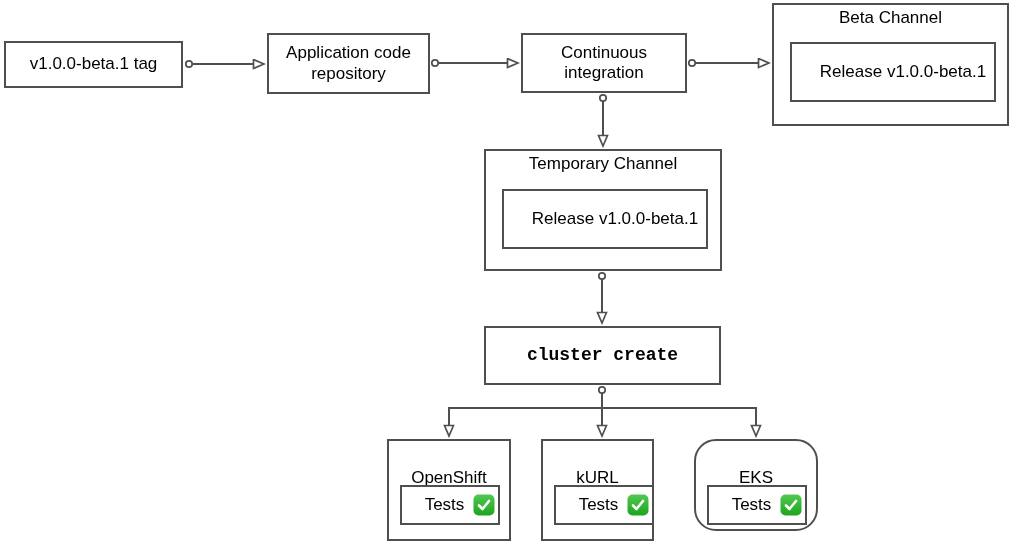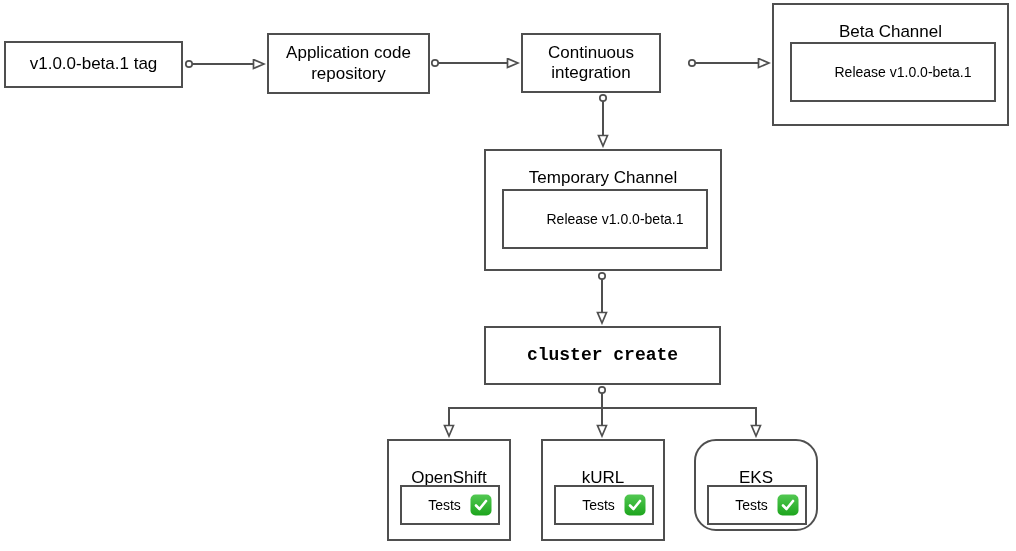--- a/index.html
+++ b/index.html
@@ -43,45 +43,45 @@
   .lbl { display: inline-block; }
   .node.repo .lbl { max-width: 140px; }
   .node.ci .lbl { max-width: 112px; }
   .node.cluster {
     font-family: "Liberation Mono", monospace;
     font-weight: bold;
     font-size: 18px;
   }
   .group { text-align: center; }
   .gtitle {
-    margin-top: 17px;
+    margin-top: 3px;
     font-size: 17px;
     color: var(--text, #000000);
   }
   .platform .gtitle { margin-top: 27px; }
   .inner {
     display: flex;
     align-items: center;
     justify-content: center;
     text-align: center;
-    font-size: 14px;
+    font-size: 17px;
     gap: 9px;
     padding-left: 20px;
   }
   
   .node.tag      { left: 4px;   top: 41px;  width: 179px; height: 47px; }
   .node.repo     { left: 267px; top: 33px;  width: 163px; height: 61px; }
-  .node.ci       { left: 521px; top: 33px;  width: 140px; height: 60px; }
+  .node.ci       { left: 521px; top: 33px;  width: 166px; height: 60px; }
   .group.beta    { left: 772px; top: 3px;   width: 237px; height: 123px; }
   .group.beta  .inner { left: 16px; top: 37px; width: 206px; height: 60px; }
   .group.temp    { left: 484px; top: 149px; width: 238px; height: 122px; }
   .group.temp  .inner { left: 16px; top: 38px; width: 206px; height: 60px; }
   .node.cluster  { left: 484px; top: 326px; width: 237px; height: 59px; }
   .group.p1      { left: 387px; top: 439px; width: 124px; height: 102px; }
-  .group.p2      { left: 541px; top: 439px; width: 124px; height: 102px; }
+  .group.p2      { left: 541px; top: 439px; width: 113px; height: 102px; }
   .group.p3      { left: 694px; top: 439px; width: 124px; height: 92px; border-radius: 22px; }
   .platform .inner { left: 11px; top: 44px; width: 100px; height: 40px; text-align: center; }
   .check-icon { display: inline-flex; width: 22px; height: 22px; }
 </style>
 </head>
 <body>
 
 <div class="canvas">
 
   <svg class="wires" viewBox="0 0 1016 551" xmlns="http://www.w3.org/2000/svg">

